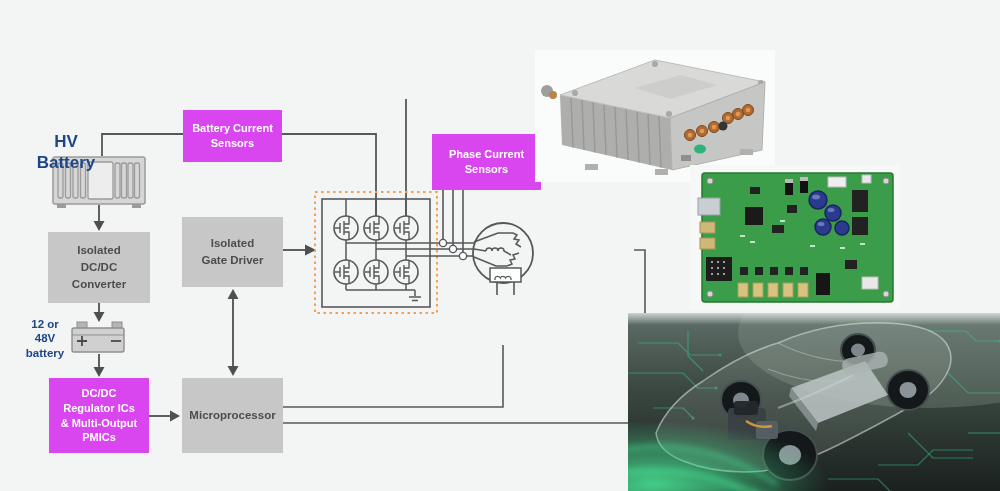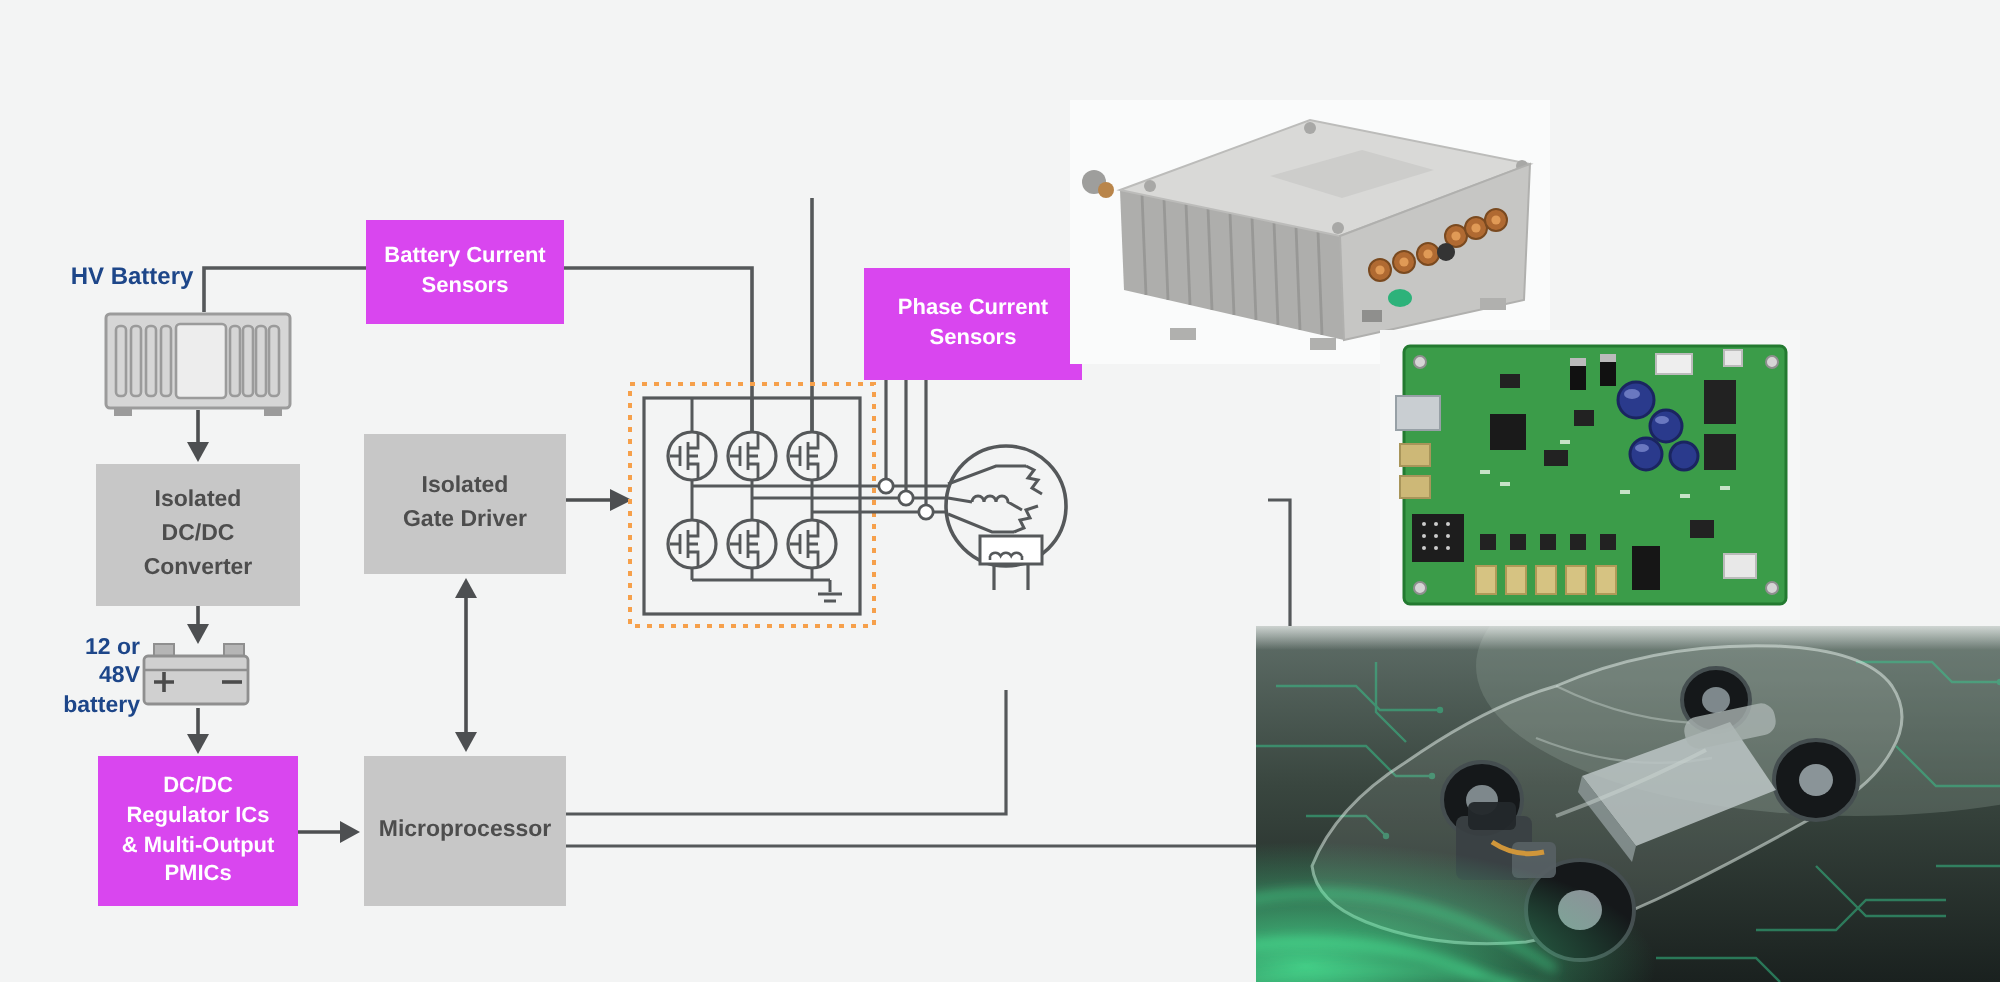--- a/index.html
+++ b/index.html
@@ -3,21 +3,21 @@
 <meta charset="utf-8">
 <style>
   html,body{margin:0;padding:0;background:#e9e9e9;font-family:"Liberation Sans",sans-serif;}
   #canvas{position:relative;width:1000px;height:491px;background:#f3f4f4;overflow:hidden;}
   svg{display:block;}
   .layer{position:absolute;left:0;top:0;}
   .box{position:absolute;display:flex;align-items:center;justify-content:center;
        text-align:center;white-space:pre-line;box-sizing:border-box;z-index:3;}
   .navy{background:#d946ef;color:#ffffff;font-weight:bold;font-size:11px;line-height:1.32;}
   .grayb{background:#c7c7c7;color:#4d4d4d;font-weight:bold;font-size:11.5px;line-height:1.45;}
-  .flabel{position:absolute;color:#1d4689;font-weight:bold;font-size:12px;
+  .flabel{position:absolute;color:#1d4689;font-weight:bold;font-size:17px;
           white-space:pre-line;text-align:center;z-index:3;line-height:1.25;}
   #legend{position:absolute;left:317px;top:35px;width:210px;height:64px;background:#ffffff;
           border:1px solid #e3e3e3;box-shadow:0 1px 2px rgba(0,0,0,.05);
           box-sizing:border-box;padding:11px 6px 0 16px;z-index:3;}
   .legend-item{display:flex;align-items:flex-start;margin-bottom:7px;}
   .bullet{width:5px;height:5px;border-radius:50%;background:#f08a24;margin:5px 8px 0 0;flex:none;}
   .legend-text{font-size:11.5px;color:#6b6b6b;line-height:1.3;}
   .photo{position:absolute;z-index:4;}
 </style>
 </head>
@@ -128,21 +128,21 @@
       <path d="M497 282 V295 M514 282 V295" stroke-width="1.6"></path>
     </g>
 
     <path d="M503 345 V407 H283" fill="none" stroke="#55585a" stroke-width="1.6"></path>
 
     <path d="M634 250 H645 V423 H283" fill="none" stroke="#55585a" stroke-width="1.6"></path>
   </svg>
 
 
   <div class="flabel" style="left:30px;top:131px;width:72px;">HV Battery</div>
-  <div class="flabel" style="left:20px;top:317px;width:50px;font-size:11.5px;text-align:right;">12 or
+  <div class="flabel" style="left:20px;top:317px;width:50px;font-size:11.5px;">12 or
 48V
 battery</div>
 
   <div class="box navy" style="left:183px;top:110px;width:99px;height:52px;">Battery Current
 Sensors</div>
   <div class="box grayb" style="left:48px;top:232px;width:102px;height:71px;">Isolated
 DC/DC
 Converter</div>
   <div class="box navy" style="left:49px;top:378px;width:100px;height:75px;">DC/DC
 Regulator ICs

